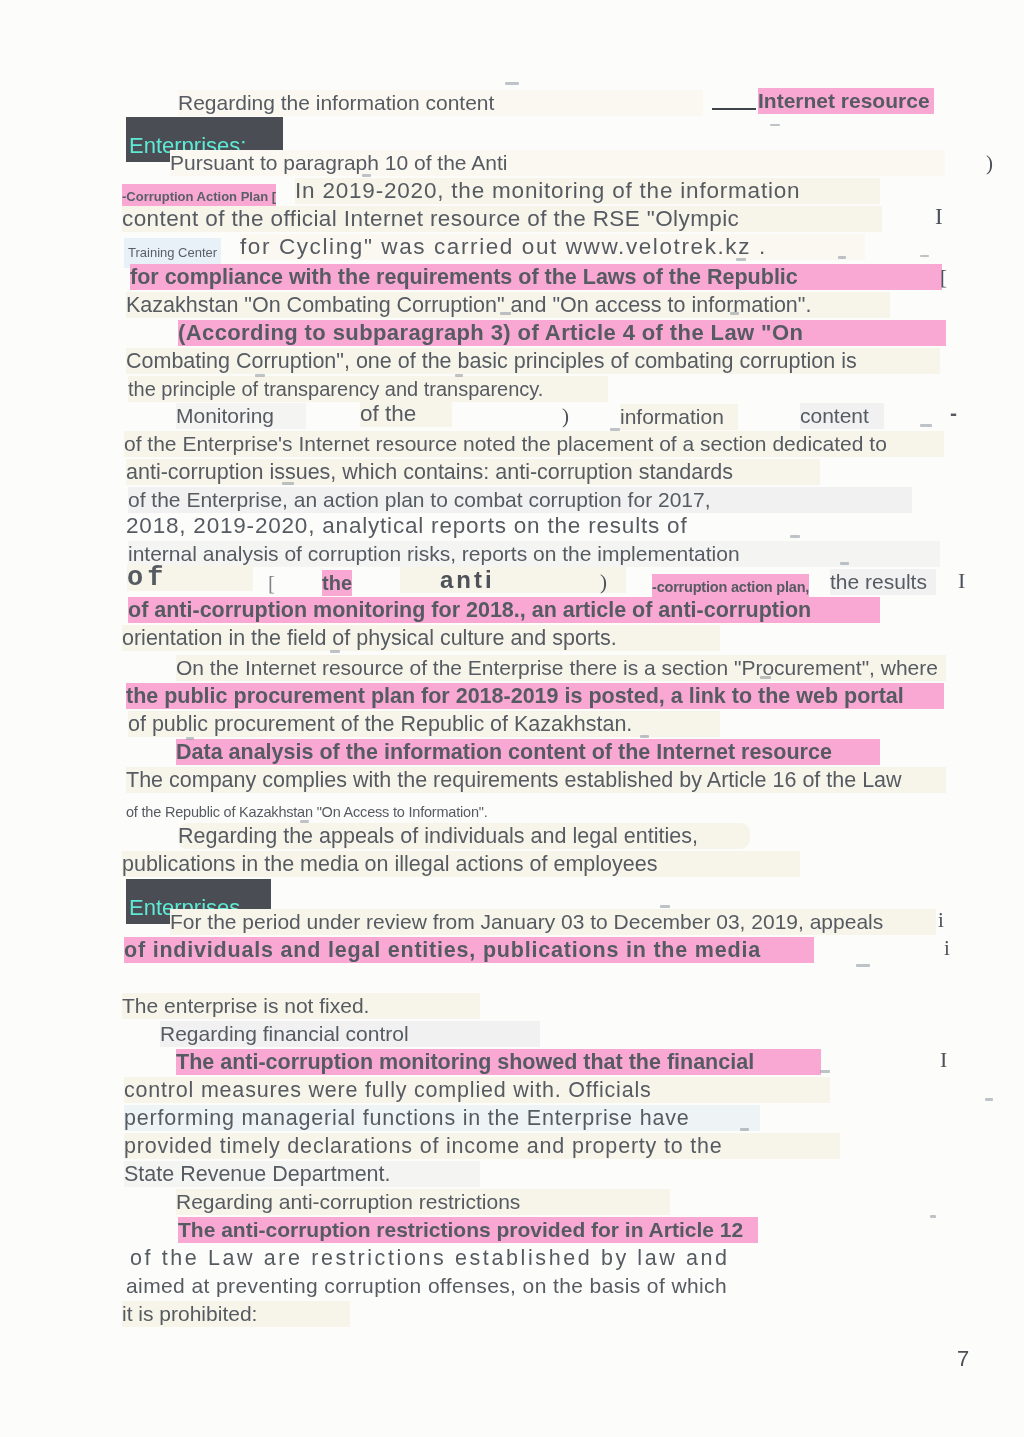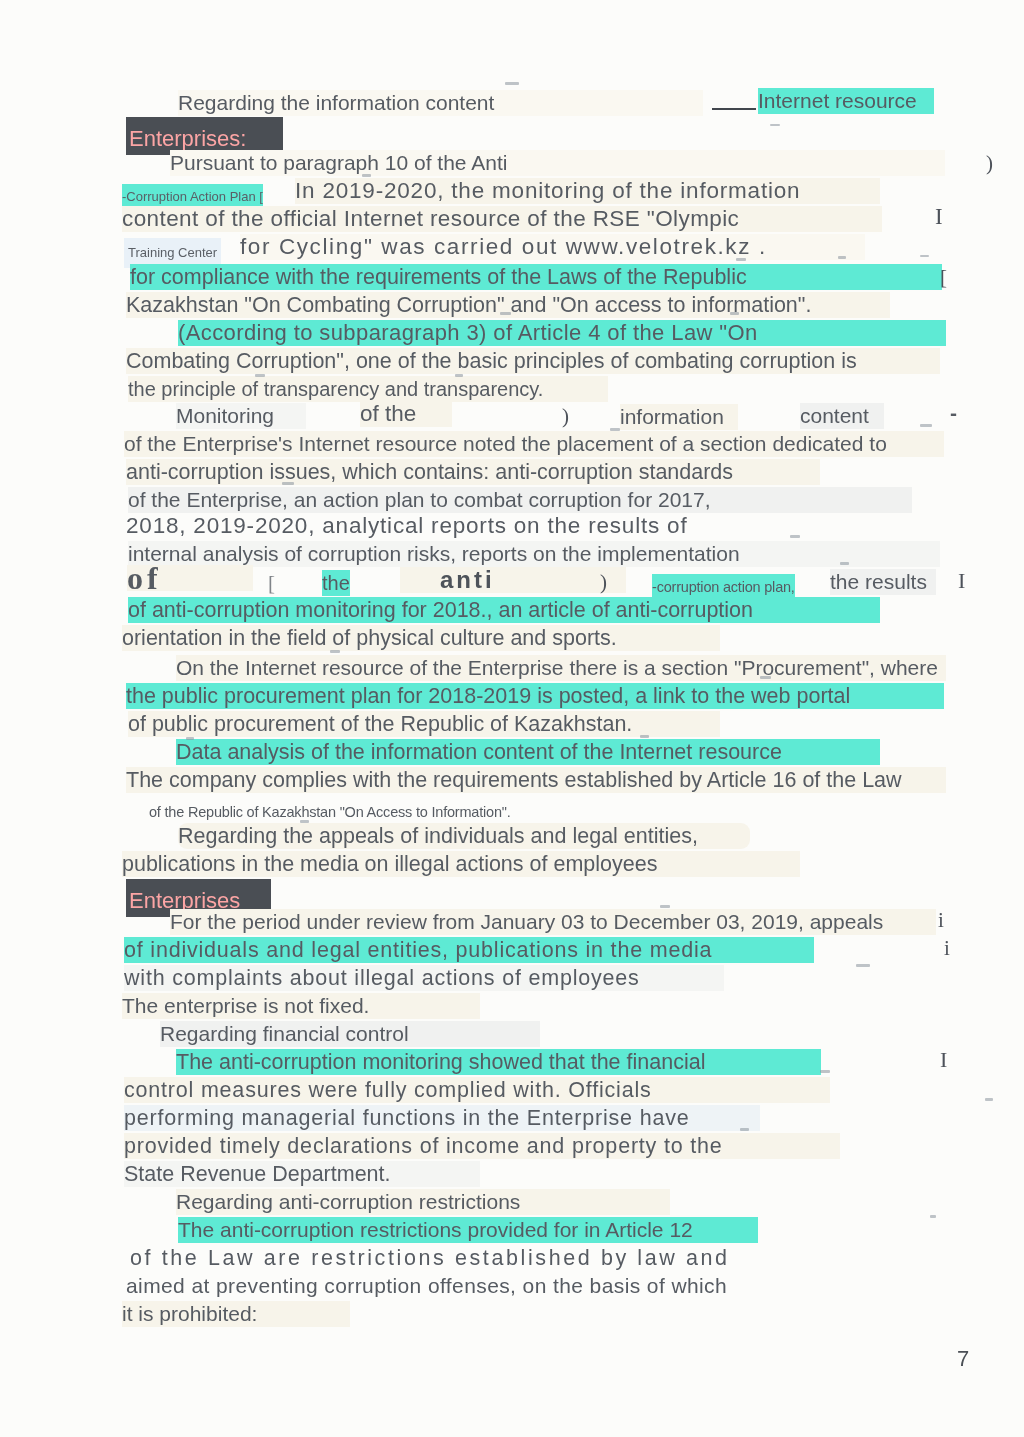--- a/index.html
+++ b/index.html
@@ -3,33 +3,33 @@
 <meta charset="utf-8">
 <style>
   html,body{margin:0;padding:0;}
   body{width:1024px;height:1437px;position:relative;background:#fdfdfc;overflow:hidden;
        font-family:"Liberation Sans", sans-serif;}
   .page{position:absolute;inset:0;background:#fcfcfa;}
   .t{position:absolute;display:inline-block;white-space:nowrap;color:#565b62;
      font-size:21px;line-height:26px;font-family:"Liberation Sans", sans-serif;}
   .cream{background:#f7f4ea;}
   .creamlt{background:#faf8f1;}
-  .whiteband{background:#5eead4;}
+  .whiteband{background:#f9a8d4;font-weight:bold;}
   .grayband{background:#f0f1f0;}
   .graylt{background:#f4f5f3;}
   .blueband{background:#e9f1f8;}
-  .hl{background:#4a4e54;color:#fca5a5;padding:9px 10px 3px 3px;font-size:22px;}
+  .hl{background:#4a4e54;color:#5eead4;padding:16px 10px 3px 3px;font-size:22px;}
   .sm{font-size:13px;color:#5a5f66;}
   .sm2{font-size:14.5px;letter-spacing:-0.2px;}
   .ls1{letter-spacing:0.8px;}
   .ls2{letter-spacing:1.6px;}
   .ls3{letter-spacing:2.6px;}
   .big{font-size:22.5px;}
   .mark{font-family:"Liberation Serif", serif;color:#4d525a;}
-  .boldof{font-family:Liberation Serif, serif;font-weight:bold;font-size:32px;letter-spacing:4px;}
+  .boldof{font-family:Liberation Mono, monospace;font-weight:bold;font-size:27px;letter-spacing:4px;}
   .boldanti{font-weight:bold;font-size:24px;letter-spacing:3px;color:#4e535a;padding-left:40px;}
   .blank{display:inline-block;width:44px;height:20px;border-bottom:2.5px solid #41464d;
          margin-right:1px;vertical-align:baseline;}
   .art{position:absolute;background:#8a939d;opacity:0.55;border-radius:1px;}
   .pagenum{position:absolute;font-size:22px;color:#4b5056;}
 </style>
 </head>
 <body>
 
 <div class="page">
@@ -96,35 +96,34 @@
   <span class="t cream" style="left:176px;top:655px;min-width:770px;">On the Internet resource of the Enterprise there is a section "Procurement", where</span>
 
   <span class="t whiteband" style="left:126px;top:683px;min-width:818px;font-size:21.5px;">the public procurement plan for 2018-2019 is posted, a link to the web portal</span>
 
   <span class="t cream" style="left:128px;top:711px;min-width:592px;font-size:21.5px;">of public procurement of the Republic of Kazakhstan.</span>
 
   <span class="t whiteband" style="left:176px;top:739px;min-width:704px;font-size:21.5px;">Data analysis of the information content of the Internet resource</span>
 
   <span class="t cream" style="left:126px;top:767px;min-width:820px;font-size:21.5px;">The company complies with the requirements established by Article 16 of the Law</span>
 
-  <span class="t sm2" style="left:126px;top:799px;margin-left:23px;">of the Republic of Kazakhstan "On Access to Information".</span>
+  <span class="t sm2" style="left:126px;top:799px;">of the Republic of Kazakhstan "On Access to Information".</span>
 
   <span class="t cream" style="left:178px;top:823px;min-width:572px;font-size:21.5px;border-radius:9px;">Regarding the appeals of individuals and legal entities,</span>
 
   <span class="t cream" style="left:122px;top:851px;min-width:678px;font-size:21.5px;">publications in the media on illegal actions of employees</span>
 
   <span class="t hl" style="left:126px;top:879px;min-width:132px;">Enterprises</span>
 
   <span class="t cream" style="left:170px;top:909px;min-width:766px;">For the period under review from January 03 to December 03, 2019, appeals</span>
   <span class="t mark" style="left:938px;top:907px;">i</span>
 
   <span class="t whiteband ls1" style="left:124px;top:937px;min-width:690px;font-size:21.5px;">of individuals and legal entities, publications in the media</span>
   <span class="t mark" style="left:944px;top:935px;">i</span>
 
-  <span class="t graylt ls1" style="left:124px;top:965px;min-width:600px;font-size:21.5px;">with complaints about illegal actions of employees</span>
 
   <span class="t cream" style="left:122px;top:993px;min-width:358px;">The enterprise is not fixed.</span>
 
   <span class="t grayband" style="left:160px;top:1021px;min-width:380px;">Regarding financial control</span>
 
   <span class="t whiteband" style="left:176px;top:1049px;min-width:645px;font-size:21.5px;">The anti-corruption monitoring showed that the financial</span>
   <span class="t mark" style="left:940px;top:1047px;font-size:22px;">I</span>
 
   <span class="t cream ls1" style="left:124px;top:1077px;min-width:706px;font-size:21.5px;">control measures were fully complied with. Officials</span>
 

